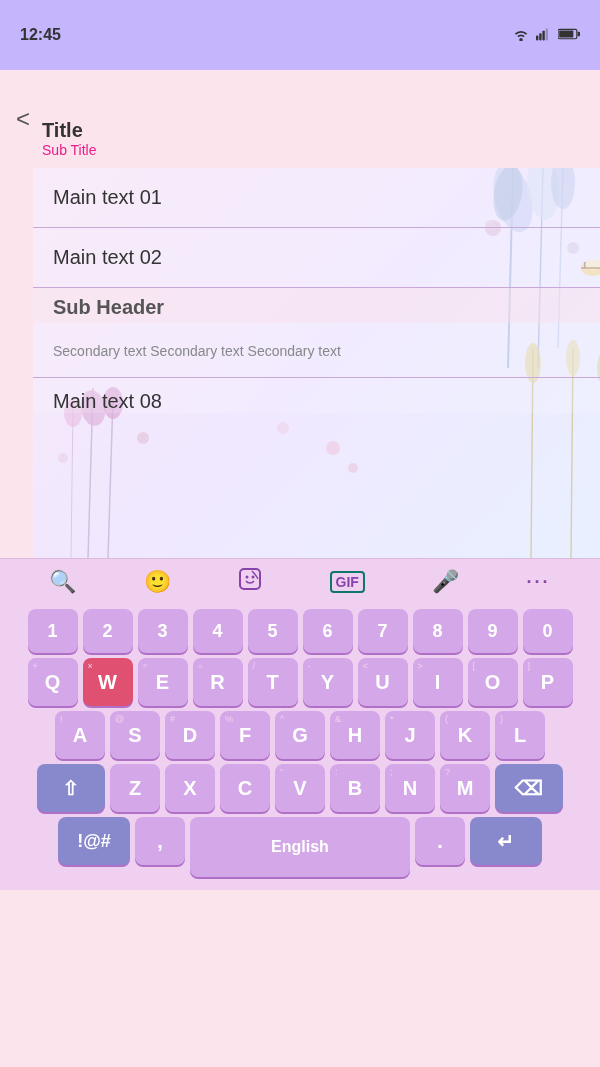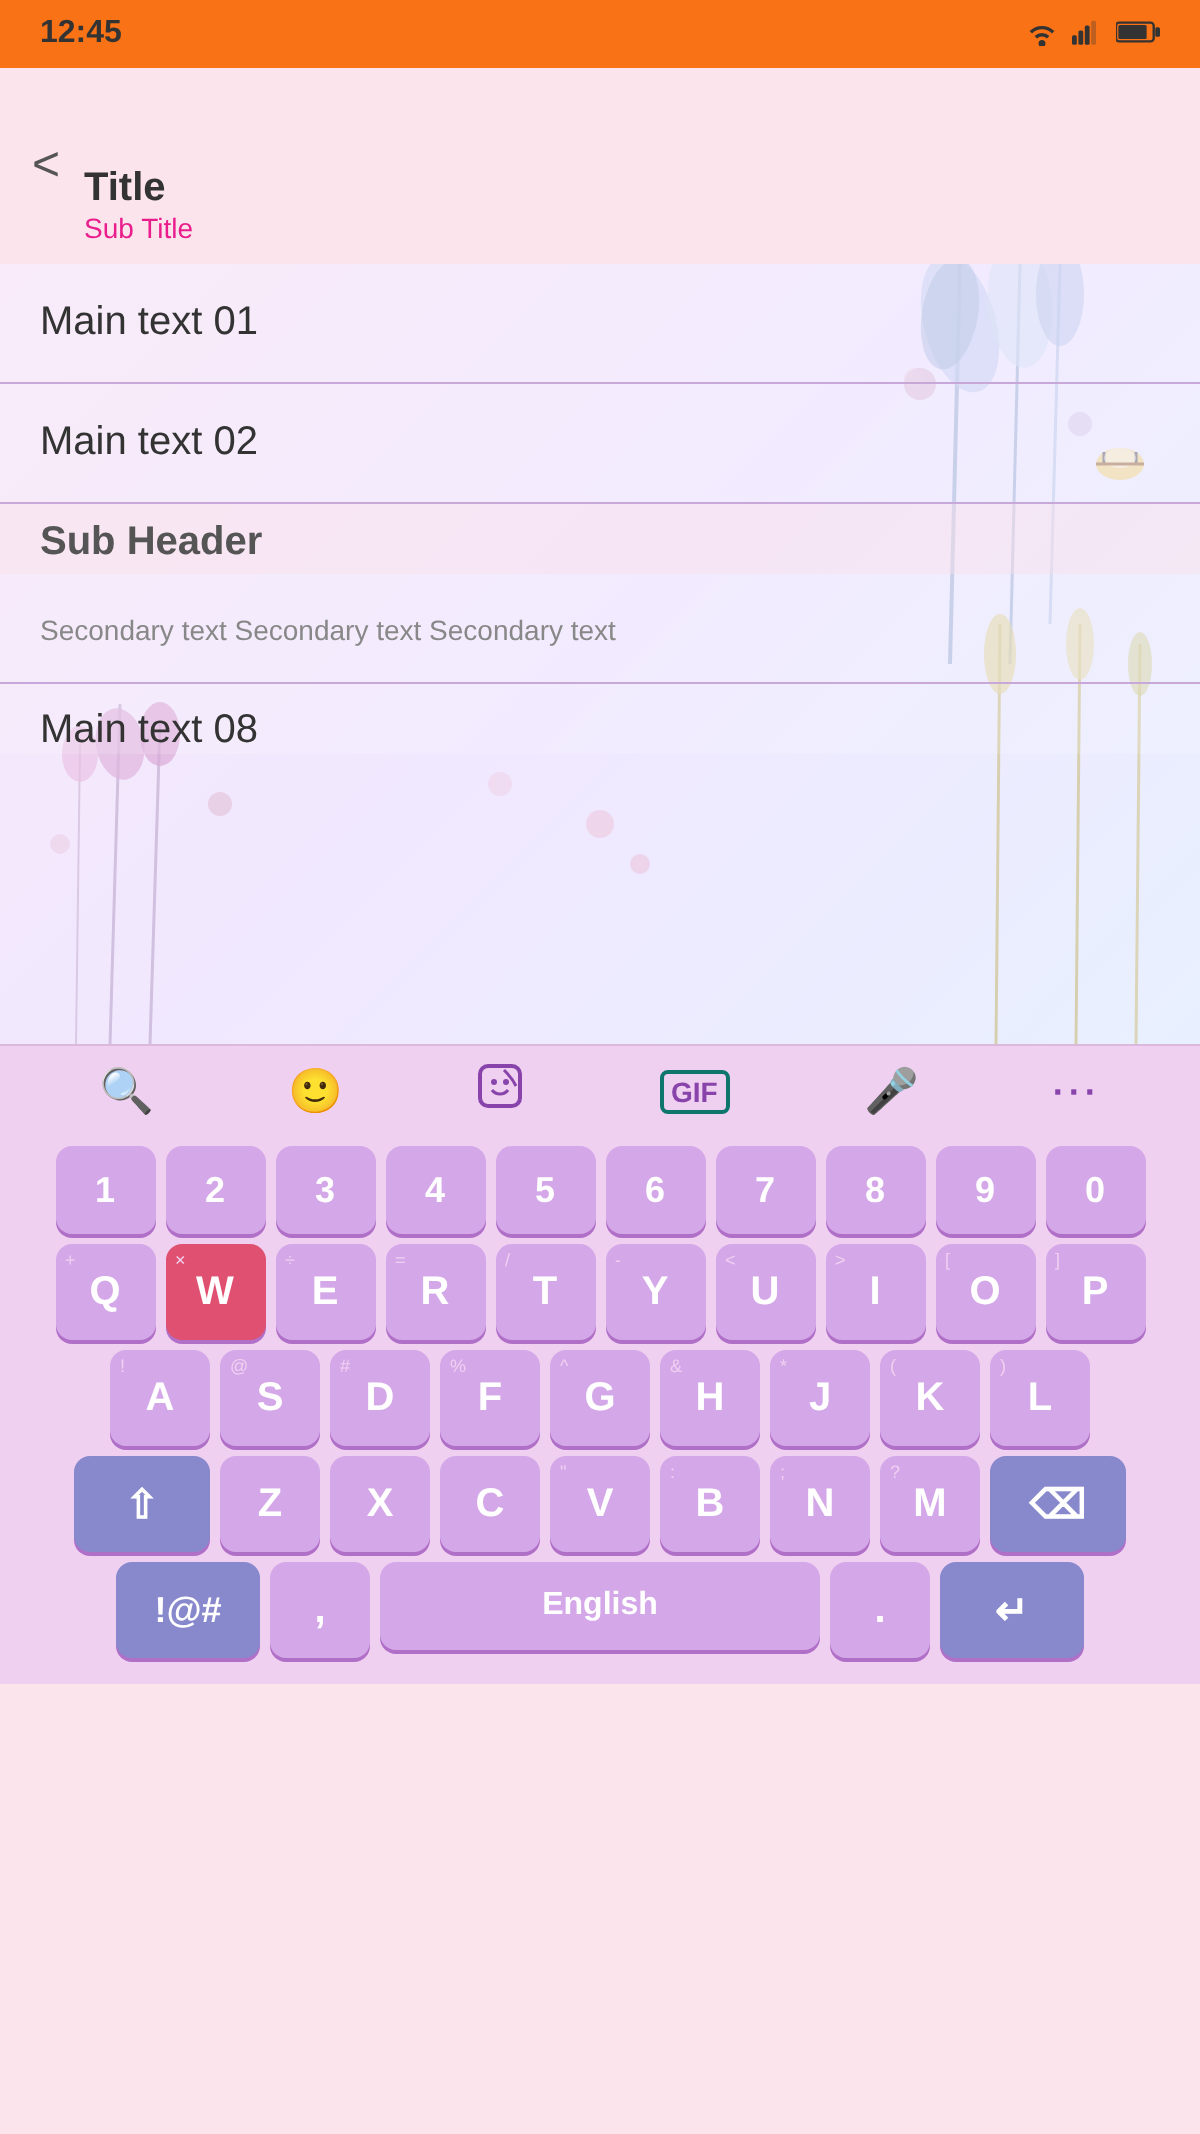--- a/index.html
+++ b/index.html
@@ -10,22 +10,22 @@
       background: #fce4ec;
       font-family: 'Segoe UI', sans-serif;
       overflow-x: hidden;
     }
 
     
     .status-bar {
       display: flex;
       justify-content: space-between;
       align-items: center;
-      padding: 8px 20px;
-      background: #f97316;
+      padding: 26px 20px;
+      background: #c4b5fd;
     }
     .status-time {
       font-size: 16px;
       font-weight: 600;
       color: #333;
     }
     .status-icons {
       display: flex;
       gap: 6px;
       align-items: center;
@@ -81,20 +81,21 @@
       color: #555;
       cursor: pointer;
       letter-spacing: 1px;
     }
 
     
     .content-area {
       position: relative;
       background: linear-gradient(135deg, #f8e8f8 0%, #f0e8ff 50%, #e8f0ff 100%);
       overflow: hidden;
+      margin-left: 33px;
     }
     .floral-bg {
       position: absolute;
       top: 0; right: 0; bottom: 0; left: 0;
       pointer-events: none;
       overflow: hidden;
     }
     
     .list-item {
       position: relative;
@@ -173,21 +174,21 @@
     }
     .key-action {
       background: #8888cc;
       min-width: 72px;
       height: 48px;
       font-size: 18px;
     }
     .key-space {
       flex: 1;
       max-width: 220px;
-      height: 44px;
+      height: 60px;
       font-size: 16px;
       background: #d4a8e8;
     }
     .key-bottom {
       min-width: 72px;
     }
     .key-active {
       background: #e05070;
     }
 

